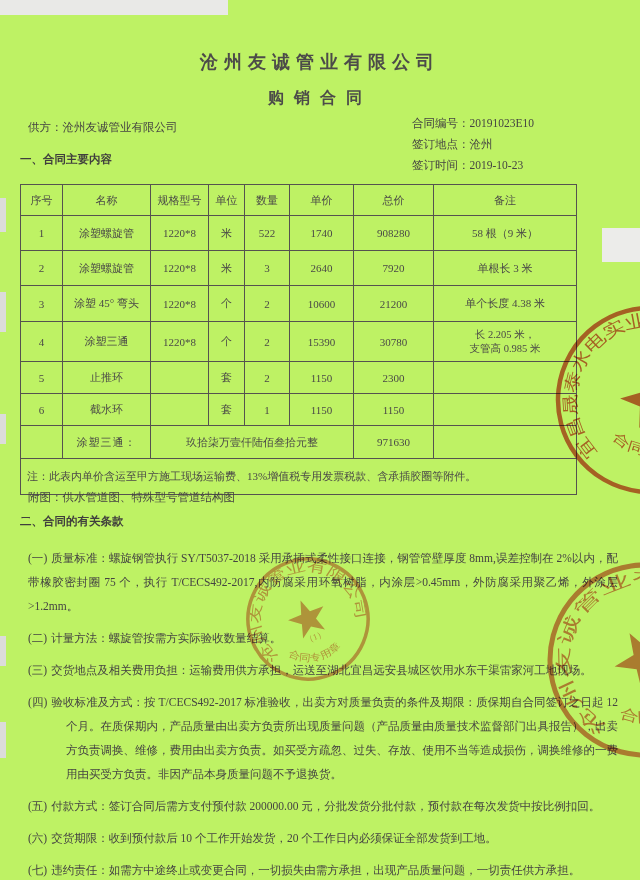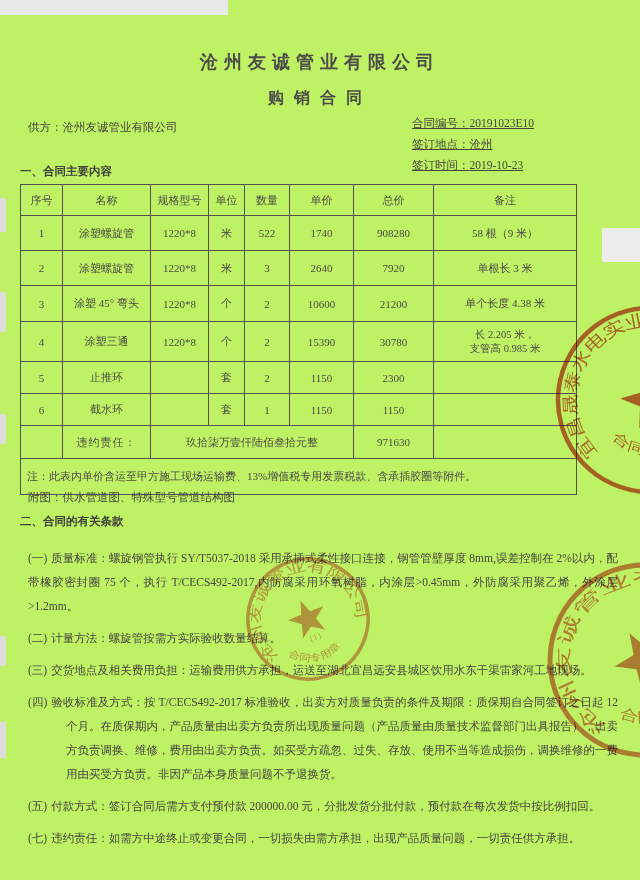--- a/index.html
+++ b/index.html
@@ -21,23 +21,23 @@
     letter-spacing:6px; color:#4c4b49;
   }
   .doc-title {
     position:absolute; left:0; top:88px; width:100%;
     text-align:center; font-size:16px; font-weight:600;
     letter-spacing:10px; color:#4c4b49;
   }
   .line { position:absolute; font-size:11.5px; white-space:nowrap; }
   .supplier-line { left:28px; top:120px; }
   .buyer-line    { left:28px; top:151px; }
-  .meta-block { position:absolute; left:412px; top:113px; font-size:11.5px; line-height:21px;text-decoration:underline; }
+  .meta-block { position:absolute; left:412px; top:113px; font-size:11.5px; line-height:21px; }
   .sec-title { position:absolute; font-size:11.5px; font-weight:700; color:#403f3d; }
-  .sec1 { left:20px; top:164px; }
+  .sec1 { left:20px; top:152px; }
   .sec2 { left:20px; top:514px;text-align:right; }
 
   table.items {
     position:absolute; left:20px; top:184px; width:556px;
     border-collapse:collapse; table-layout:fixed;
     font-size:11px; color:#4a4947;
   }
   table.items td, table.items th {
     border:1px solid #55534f; text-align:center; vertical-align:middle;
     font-weight:normal; padding:1px 2px; overflow:hidden;
@@ -165,41 +165,42 @@
       <td>截水环</td>
       <td></td>
       <td>套</td>
       <td>1</td>
       <td>1150</td>
       <td>1150</td>
       <td></td>
     </tr>
     <tr style="height:33px">
       <td></td>
-      <td class="left-label">违约责任：</td>
+      <td class="left-label">涂塑三通：</td>
       <td colspan="4">玖拾柒万壹仟陆佰叁拾元整</td>
       <td>971630</td>
       <td></td>
     </tr>
     <tr style="height:36px">
       <td colspan="8" class="note-cell">注：此表内单价含运至甲方施工现场运输费、13%增值税专用发票税款、含承插胶圈等附件。</td>
     </tr>
   </tbody>
     </table>
 
   <div class="line attachment-line">附图：供水管道图、特殊型号管道结构图</div>
 
   <div class="sec-title sec2">二、合同的有关条款</div>
 
   <div class="terms">
     <p><span class="tlabel">(一)</span><span>质量标准：螺旋钢管执行 SY/T5037-2018 采用承插式柔性接口连接，钢管管壁厚度 8mm,误差控制在 2%以内，配带橡胶密封圈 75 个，执行 T/CECS492-2017,内防腐采用环氧树脂，内涂层&gt;0.45mm，外防腐采用聚乙烯，外涂层&gt;1.2mm。</span></p>
     <p><span class="tlabel">(二)</span><span>计量方法：螺旋管按需方实际验收数量结算。</span></p>
     <p><span class="tlabel">(三)</span><span>交货地点及相关费用负担：运输费用供方承担，运送至湖北宜昌远安县城区饮用水东干渠雷家河工地现场。</span></p>
     <p class="hang"><span class="tlabel">(四)</span><span>验收标准及方式：按 T/CECS492-2017 标准验收，出卖方对质量负责的条件及期限：质保期自合同签订之日起 12 个月。在质保期内，产品质量由出卖方负责所出现质量问题（产品质量由质量技术监督部门出具报告），出卖方负责调换、维修，费用由出卖方负责。如买受方疏忽、过失、存放、使用不当等造成损伤，调换维修的一费用由买受方负责。非因产品本身质量问题不予退换货。</span></p>
     <p><span class="tlabel">(五)</span><span>付款方式：签订合同后需方支付预付款 200000.00 元，分批发货分批付款，预付款在每次发货中按比例扣回。</span></p>
+    <p><span class="tlabel">(六)</span><span>交货期限：收到预付款后 10 个工作开始发货，20 个工作日内必须保证全部发货到工地。</span></p>
     <p><span class="tlabel">(七)</span><span>违约责任：如需方中途终止或变更合同，一切损失由需方承担，出现产品质量问题，一切责任供方承担。</span></p>
   </div>
 
   <svg class="stamp stamp-a" width="220" height="220" viewBox="0 0 220 220">
     <circle cx="110" cy="110" r="92" fill="none" stroke="#d6402e" stroke-width="4.5"></circle>
     <defs>
       <path id="arcA1" d="M 45.9,147 A 74,74 0 1 1 174.1,147" fill="none"></path>
       <path id="arcA2" d="M 63,135 A 52,52 0 0 0 157,135" fill="none"></path>
     </defs>
     <text font-size="17" fill="#d6402e"><textPath href="#arcA1" startOffset="0" textLength="300" lengthAdjust="spacingAndGlyphs">宜昌晟泰水电实业有限责任公司</textPath></text>

